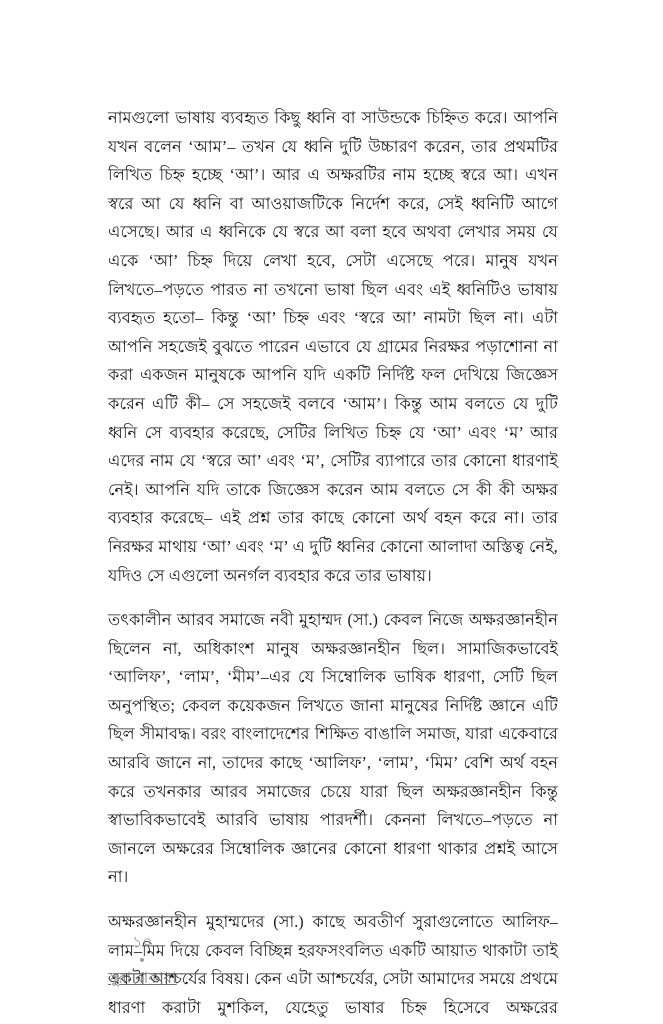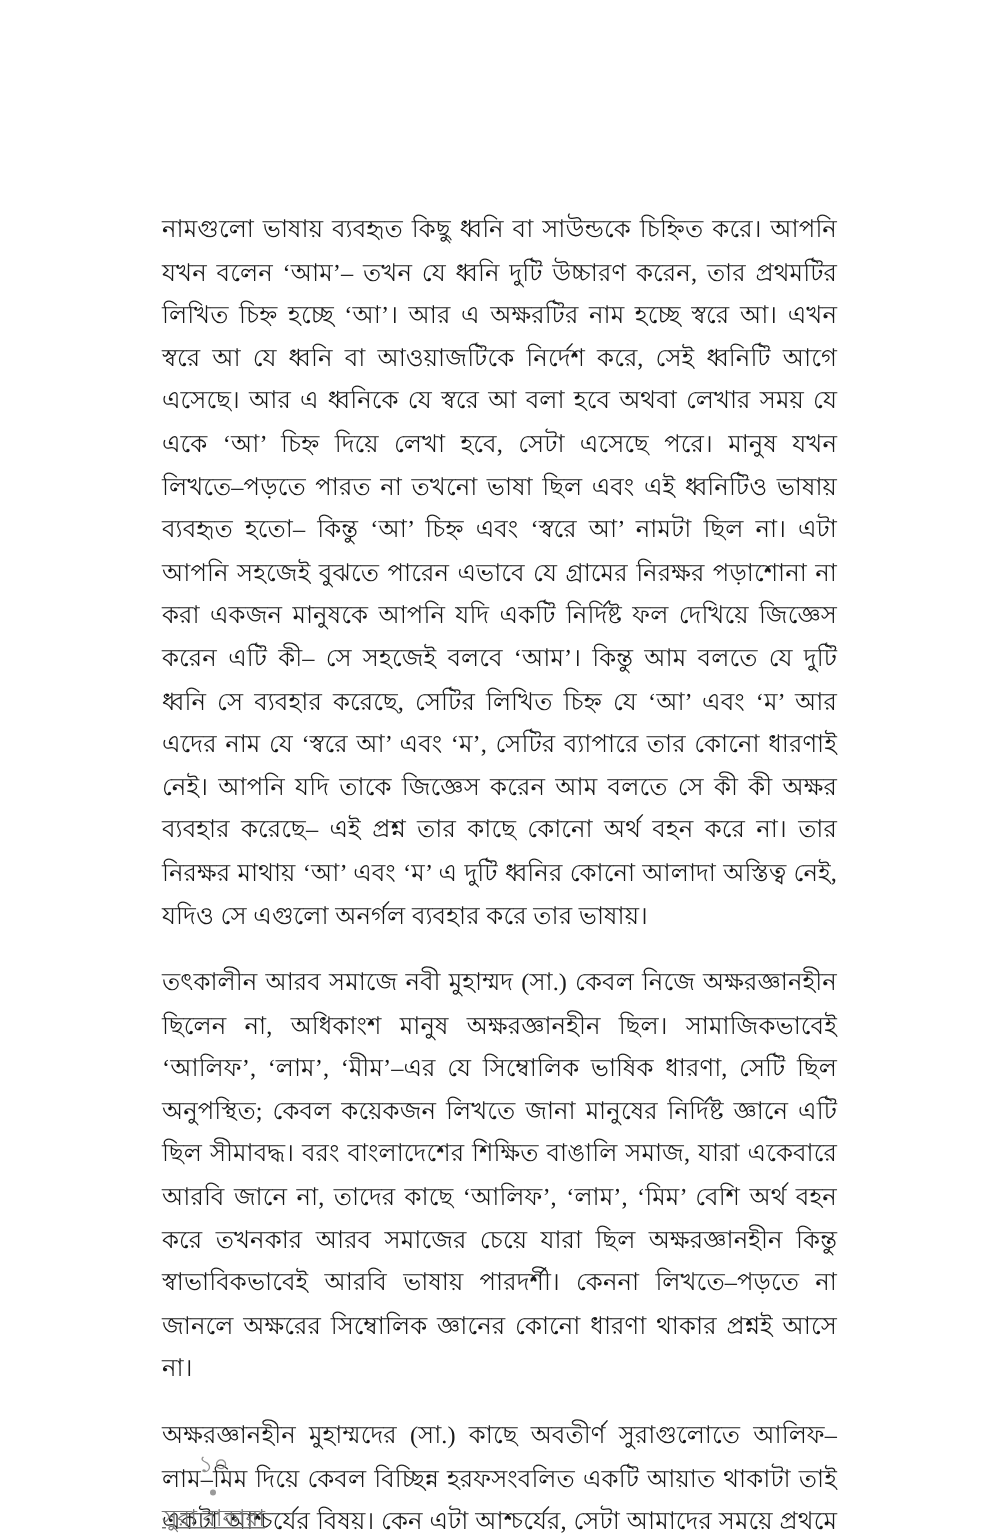--- a/index.html
+++ b/index.html
@@ -13,21 +13,20 @@
     height: 1024px;
     position: relative;
     overflow: hidden;
     font-family: "Liberation Serif", "DejaVu Serif", serif;
   }
 
   .page {
     position: absolute;
     inset: 0;
     background: #ffffff;
-    margin-top: 35px;
   }
 
   .text-column {
     position: absolute;
     left: 108px;
     top: 104px;
     width: 450px;
   }
 
   .para {

